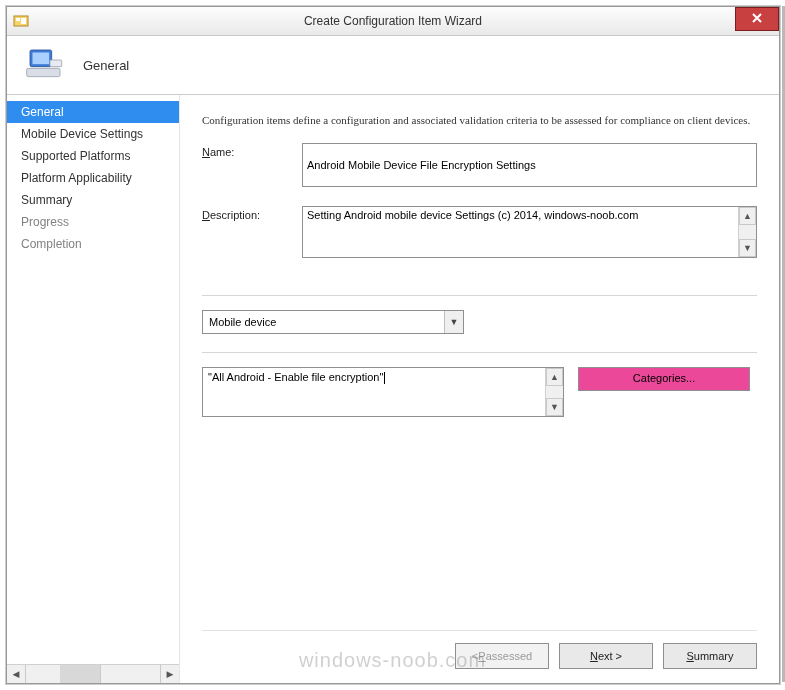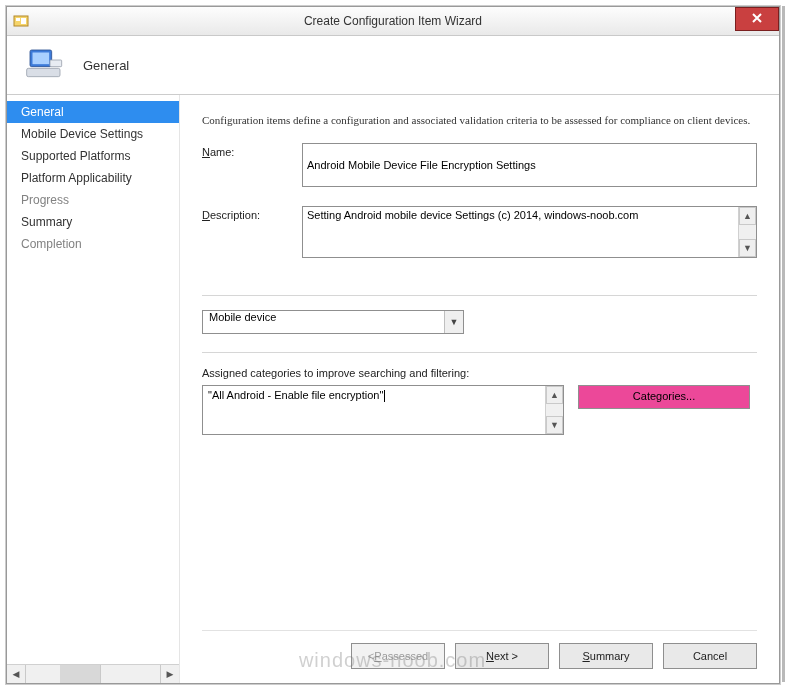--- a/index.html
+++ b/index.html
@@ -208,21 +208,21 @@
   }
   .sub-label {
     font-size: 11px;
     color: #222;
     margin-bottom: 6px;
   }
   .combo {
     width: 260px;
     height: 22px;
     border:1px solid #8f8f8f;
-    display:flex;
+    display:flex;align-items:center;
     background:#fff;
     font-size:11px;
   }
   .combo .combo-text{flex:1;padding:0 6px;}
   .combo .combo-arrow{
     width:18px;height:100%;
     border-left:1px solid #bfbfbf;
     background:#efefef;
     display:flex;align-items:center;justify-content:center;
     font-size:9px;color:#444;
@@ -300,22 +300,22 @@
   </div>
 
   <div class="body-area">
 
     <div class="sidebar">
       <div class="sidebar-items">
         <div class="nav-item selected"><span>General</span></div>
         <div class="nav-item nav-sub"><span>Mobile Device Settings</span></div>
         <div class="nav-item nav-sub"><span>Supported Platforms</span></div>
         <div class="nav-item nav-sub"><span>Platform Applicability</span></div>
+        <div class="nav-item"><span>Summary</span></div>
         <div class="nav-item dim"><span>Progress</span></div>
-        <div class="nav-item"><span>Summary</span></div>
         <div class="nav-item dim"><span>Completion</span></div>
       </div>
       <div class="sb-scroll">
         <div class="sb-btn">◀</div>
         <div class="sb-thumb"></div>
         <div class="sb-track"></div>
         <div class="sb-btn last">▶</div>
       </div>
     </div>
 
@@ -341,21 +341,20 @@
 
       <hr class="sep">
 
       <div class="combo">
         <div class="combo-text">Mobile device</div>
         <div class="combo-arrow">▼</div>
       </div>
 
       <hr class="sep">
 
-      <div class="sub-label">Assigned categories to improve searching and filtering:</div>
       <div class="cat-row">
         <div class="cat-box">
           <div class="cat-text"><span>"All Android - Enable file encryption"</span><span class="cursor-bar"></span></div>
           <div class="mini-scroll">
             <div class="arrow">▲</div>
             <div class="arrow">▼</div>
           </div>
         </div>
         <div class="cat-btn"><span class="ul">C</span><span>ategories...</span></div>
       </div>
@@ -363,23 +362,20 @@
       <div class="footer-btns">
         <div class="wiz-btn disabled">&lt; <span class="ul">P</span><span>assessed</span></div>
         <div class="wiz-btn">
             <span class="ul">N</span>
             <span>ext &gt;</span>
           </div>
         <div class="wiz-btn">
             <span class="ul">S</span>
             <span>ummary</span>
           </div>
-        <div class="wiz-btn">
-            <span>Cancel</span>
-          </div>
       </div>
 
     </div>
   </div>
 </div>
 
 <div class="watermark">windows-noob.com</div>
 <div class="right-edge"></div>
 
 </body></html>

